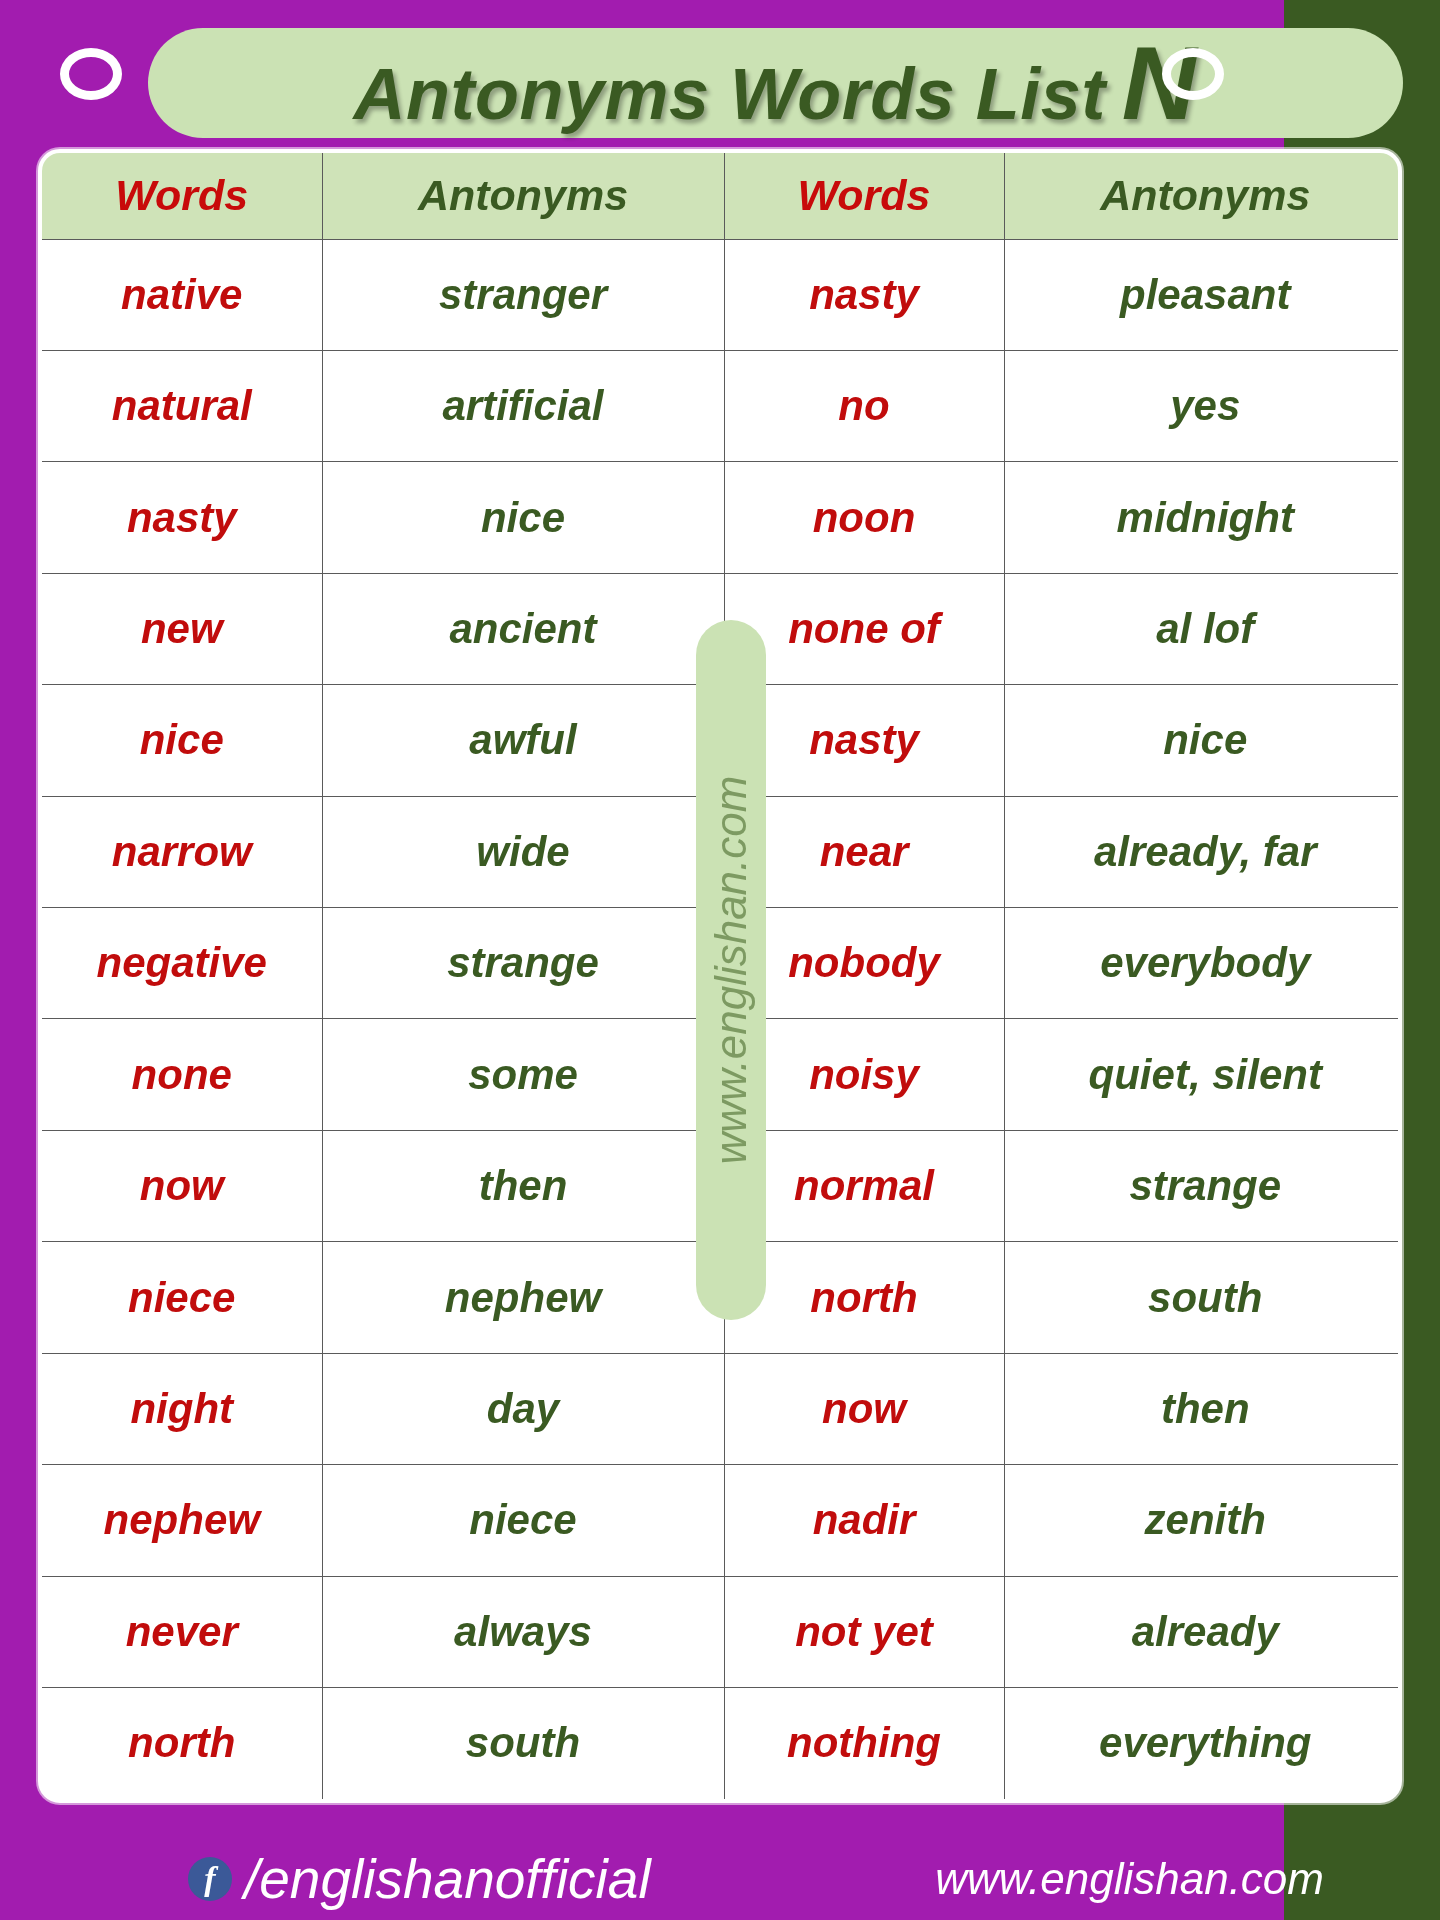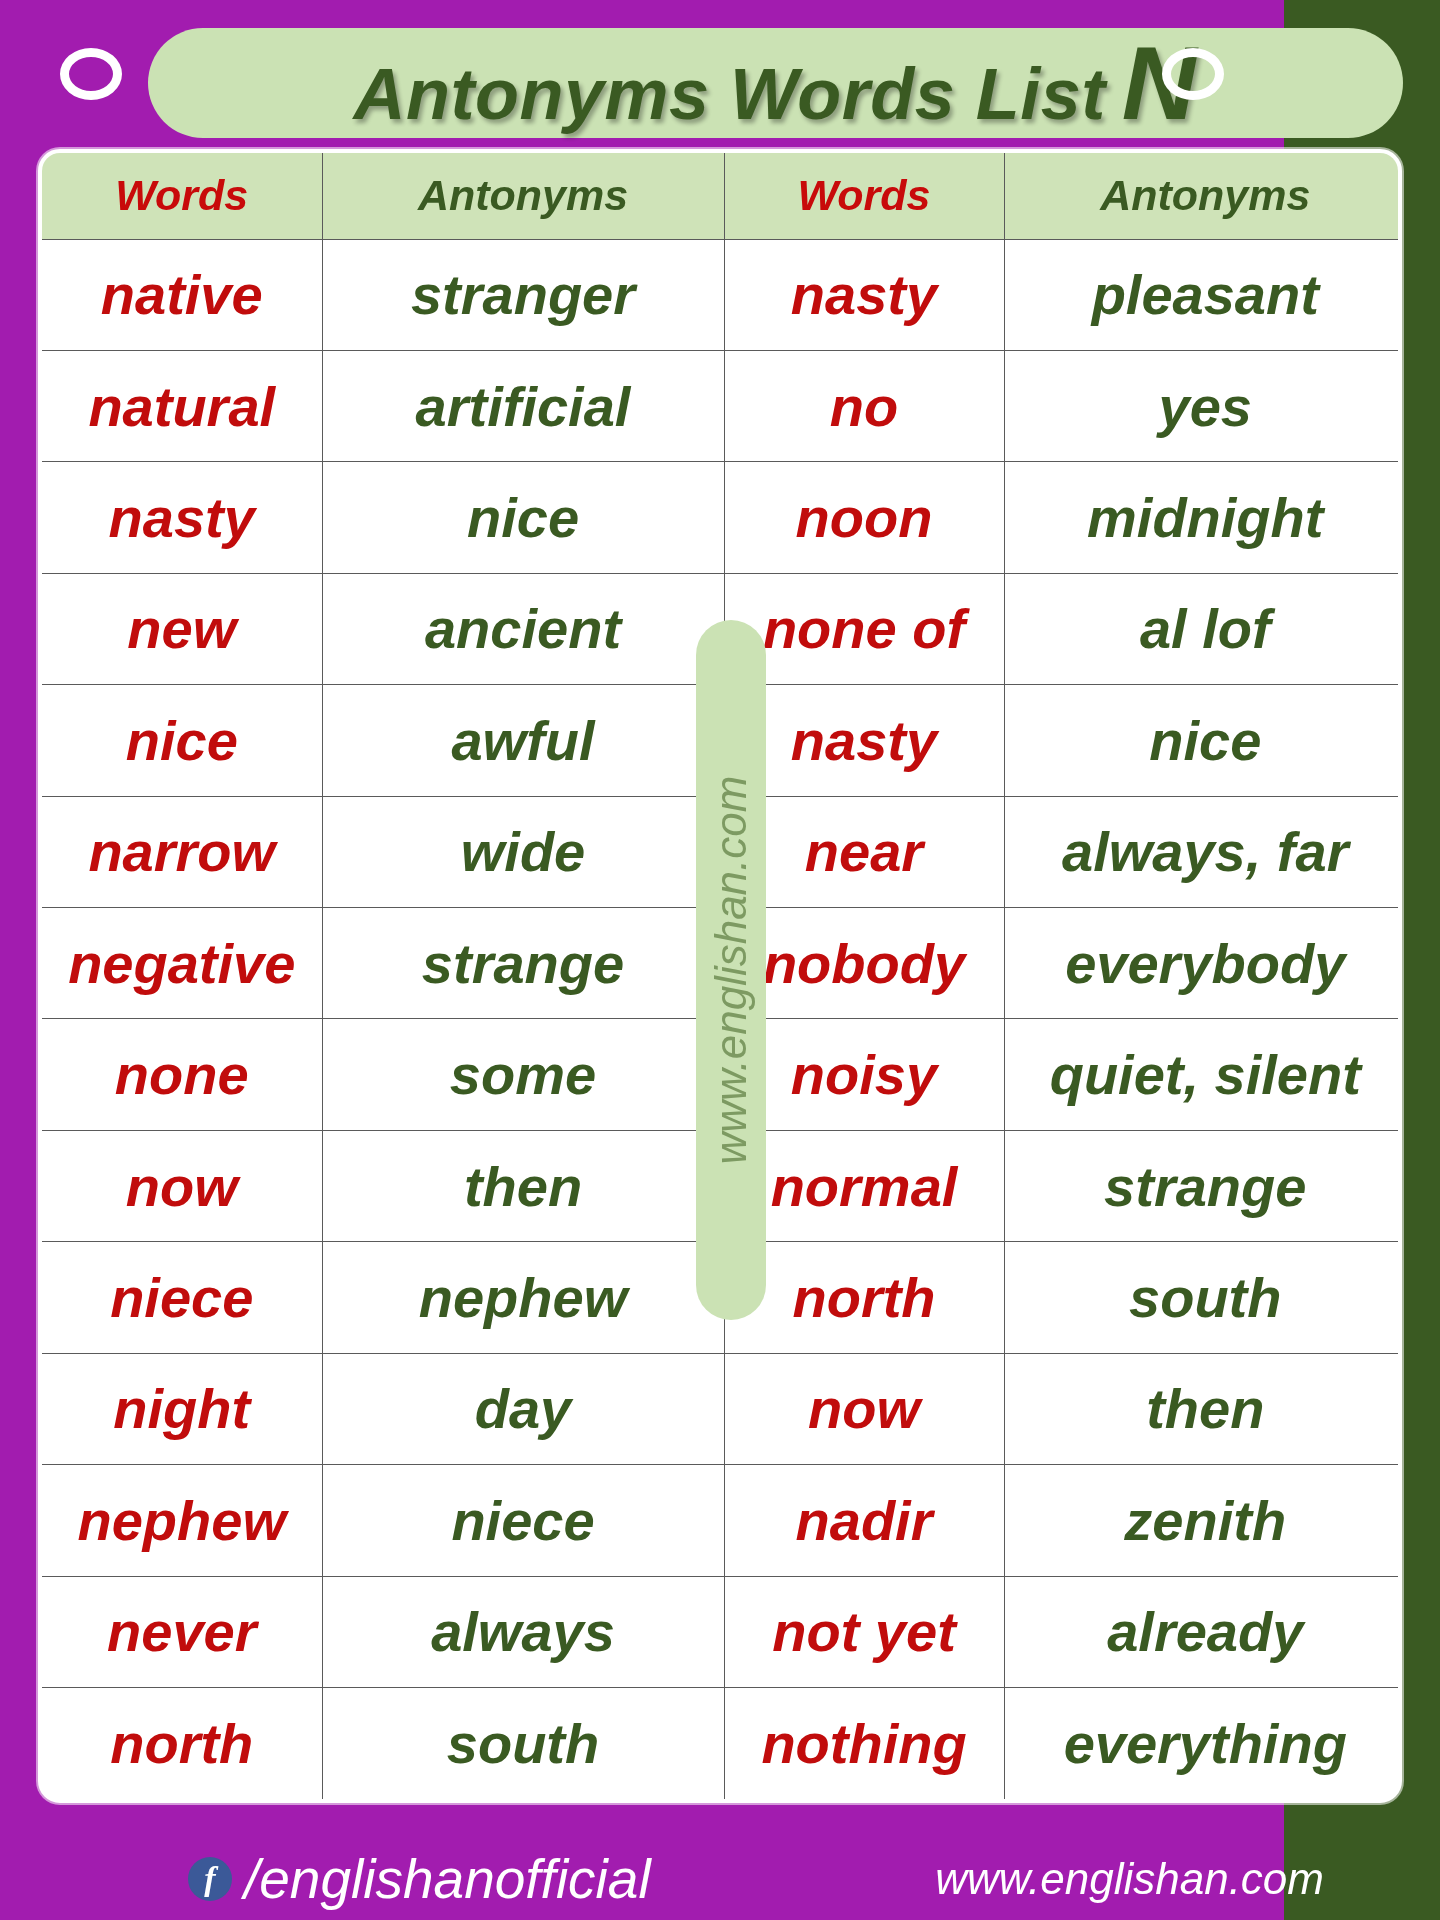--- a/index.html
+++ b/index.html
@@ -102,21 +102,21 @@
   thead th {
     background: #cfe3b8;
     height: 86px;
     font-size: 43px;
     font-weight: bold;
     font-family: "Liberation Sans", sans-serif;
   }
   th.col-word { color: #c80a0a; }
   th.col-ant  { color: #3a5a22; }
 
-  td { height: 95px; font-size: 56px; font-weight: bold; }
+  td { height: 95px; font-size: 42px; font-weight: bold; }
   td.word { color: #c10c0c; }
   td.ant  { color: #3a5a22; }
 
   
   col.c1 { width: 280px; }
   col.c2 { width: 402px; }
   col.c3 { width: 280px; }
   col.c4 { width: 402px; }
 
   
@@ -239,21 +239,21 @@
         <tr>
           <td class="word">nice</td>
           <td class="ant">awful</td>
           <td class="word">nasty</td>
           <td class="ant">nice</td>
         </tr>
         <tr>
           <td class="word">narrow</td>
           <td class="ant">wide</td>
           <td class="word">near</td>
-          <td class="ant">always, far</td>
+          <td class="ant">already, far</td>
         </tr>
         <tr>
           <td class="word">negative</td>
           <td class="ant">strange</td>
           <td class="word">nobody</td>
           <td class="ant">everybody</td>
         </tr>
         <tr>
           <td class="word">none</td>
           <td class="ant">some</td>

